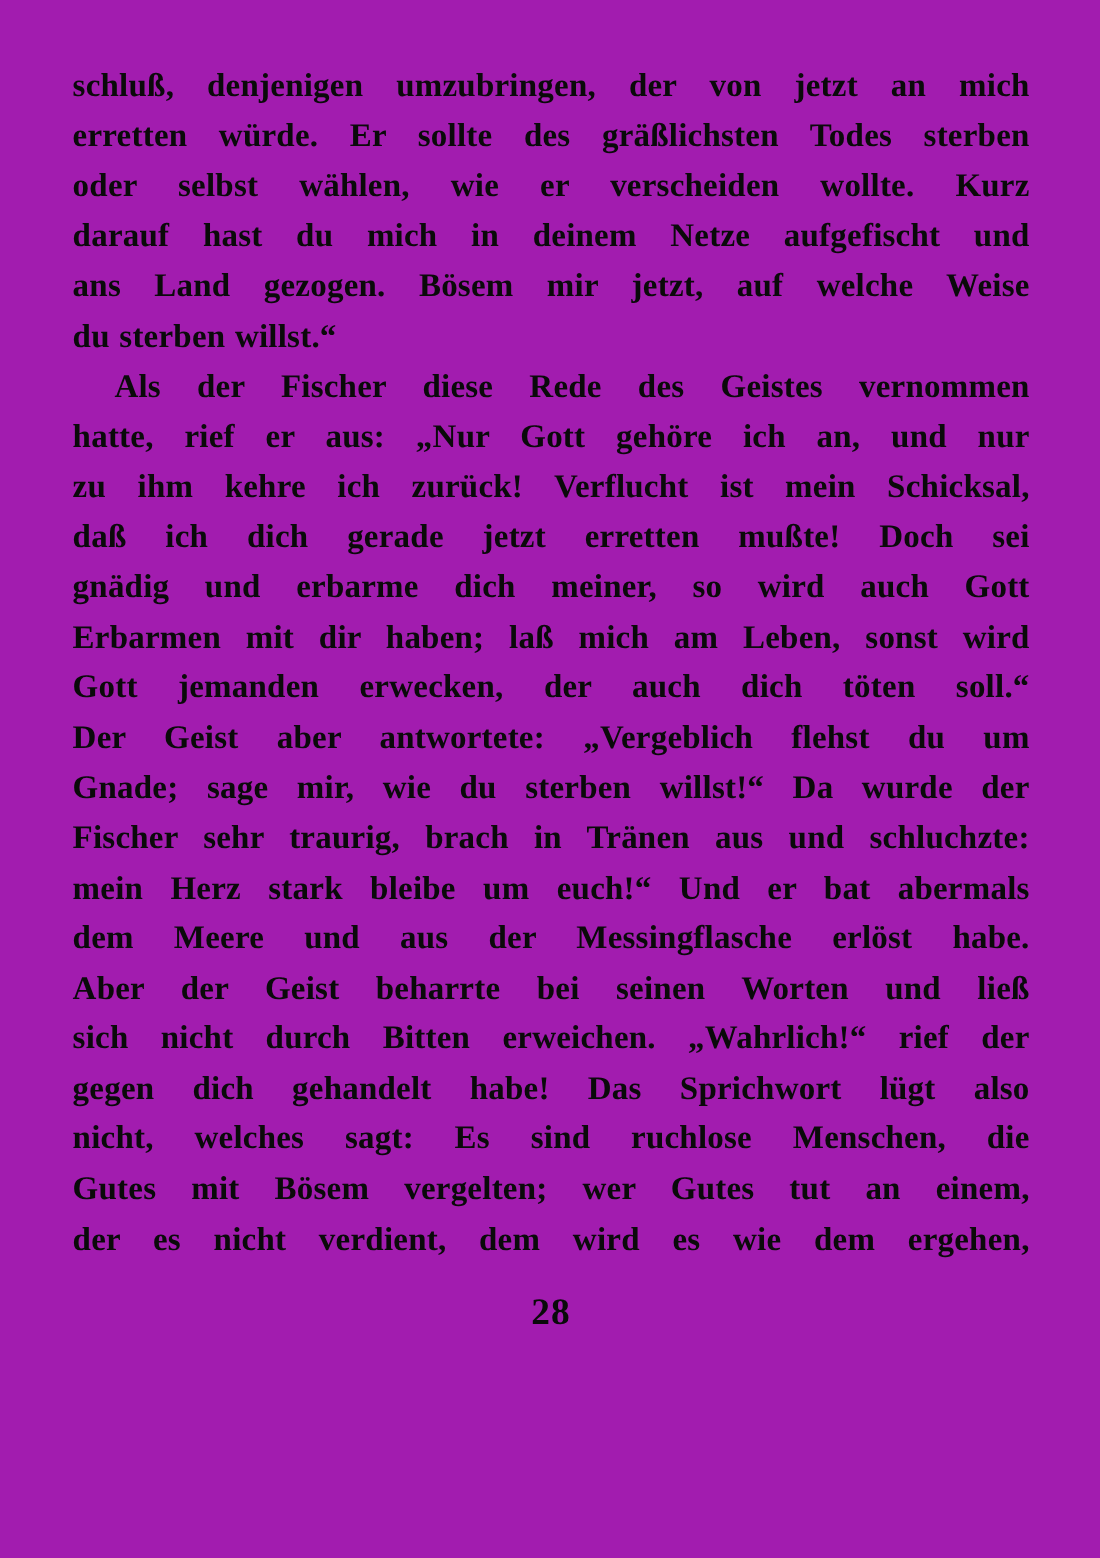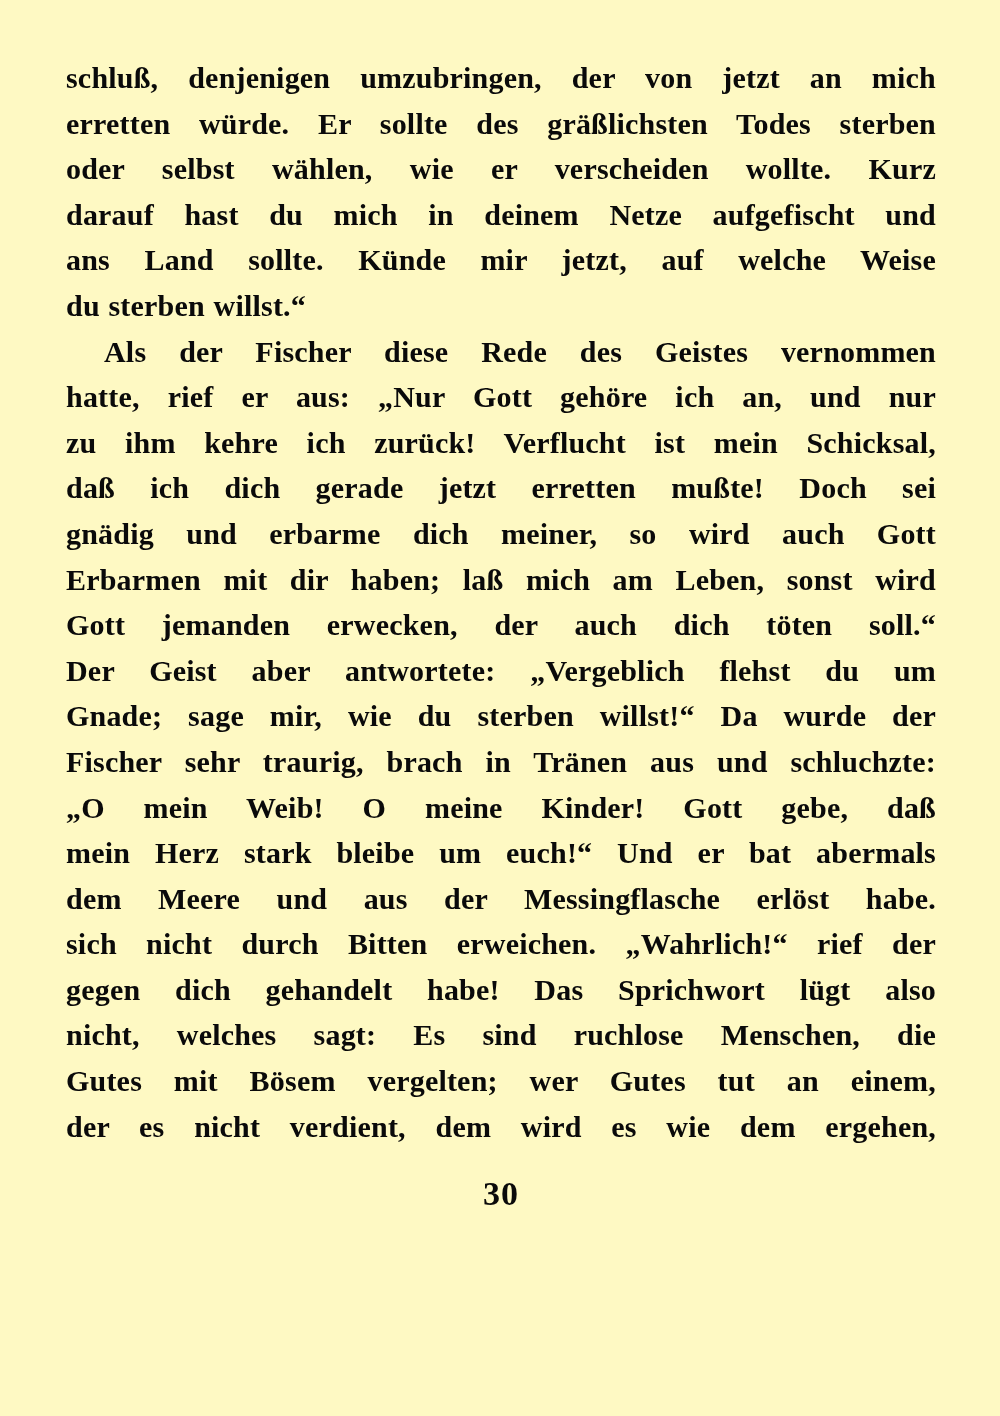--- a/index.html
+++ b/index.html
@@ -4,21 +4,21 @@
 <style>
   html, body {
     margin: 0;
     padding: 0;
     background: #ffffff;
   }
   .page {
     position: relative;
     width: 1000px;
     height: 1416px;
-    background: #fef9c3;
+    background: #a21caf;
     box-sizing: border-box;
     padding: 55px 64px 0 66px;
     font-family: "Liberation Serif", "DejaVu Serif", serif;
     font-weight: bold;
     color: #0a0a0a;
     overflow: hidden;
   }
   .text-block {
     width: 870px;
   }
@@ -54,38 +54,38 @@
 </head>
 <body>
 
 <div class="page">
   <div class="text-block">
       <div class="paragraph">
         <div class="line">schluß, denjenigen umzubringen, der von jetzt an mich</div>
         <div class="line">erretten würde. Er sollte des gräßlichsten Todes sterben</div>
         <div class="line">oder selbst wählen, wie er verscheiden wollte.  Kurz</div>
         <div class="line">darauf hast du mich in deinem Netze aufgefischt und</div>
-        <div class="line">ans Land sollte.  Künde mir jetzt, auf welche Weise</div>
+        <div class="line">ans Land gezogen.  Bösem mir jetzt, auf welche Weise</div>
         <div class="line endline">du sterben willst.“</div>
       </div>
       <div class="paragraph">
         <div class="line indent">Als der Fischer diese Rede des Geistes vernommen</div>
         <div class="line">hatte, rief er aus:  „Nur Gott gehöre ich an, und nur</div>
         <div class="line">zu ihm kehre ich zurück!  Verflucht ist mein Schicksal,</div>
         <div class="line">daß ich dich gerade jetzt erretten mußte!  Doch sei</div>
         <div class="line">gnädig und erbarme dich meiner, so wird auch Gott</div>
         <div class="line">Erbarmen mit dir haben; laß mich am Leben, sonst wird</div>
         <div class="line">Gott jemanden erwecken, der auch dich töten soll.“</div>
         <div class="line">Der Geist aber antwortete:  „Vergeblich flehst du um</div>
         <div class="line">Gnade; sage mir, wie du sterben willst!“  Da wurde der</div>
         <div class="line">Fischer sehr traurig, brach in Tränen aus und schluchzte:</div>
-        <div class="line">„O mein Weib!  O meine Kinder!  Gott gebe, daß</div>
         <div class="line">mein Herz stark bleibe um euch!“  Und er bat abermals</div>
         <div class="line">dem Meere und aus der Messingflasche erlöst habe.</div>
+        <div class="line">Aber der Geist beharrte bei seinen Worten und ließ</div>
         <div class="line">sich nicht durch Bitten erweichen.  „Wahrlich!“ rief der</div>
         <div class="line">gegen dich gehandelt habe!  Das Sprichwort lügt also</div>
         <div class="line">nicht, welches sagt: Es sind ruchlose Menschen, die</div>
         <div class="line">Gutes mit Bösem vergelten; wer Gutes tut an einem,</div>
         <div class="line">der es nicht verdient, dem wird es wie dem ergehen,</div>
       </div>
     </div>
-  <div class="page-number">30</div>
+  <div class="page-number">28</div>
 </div>
 
 </body></html>

